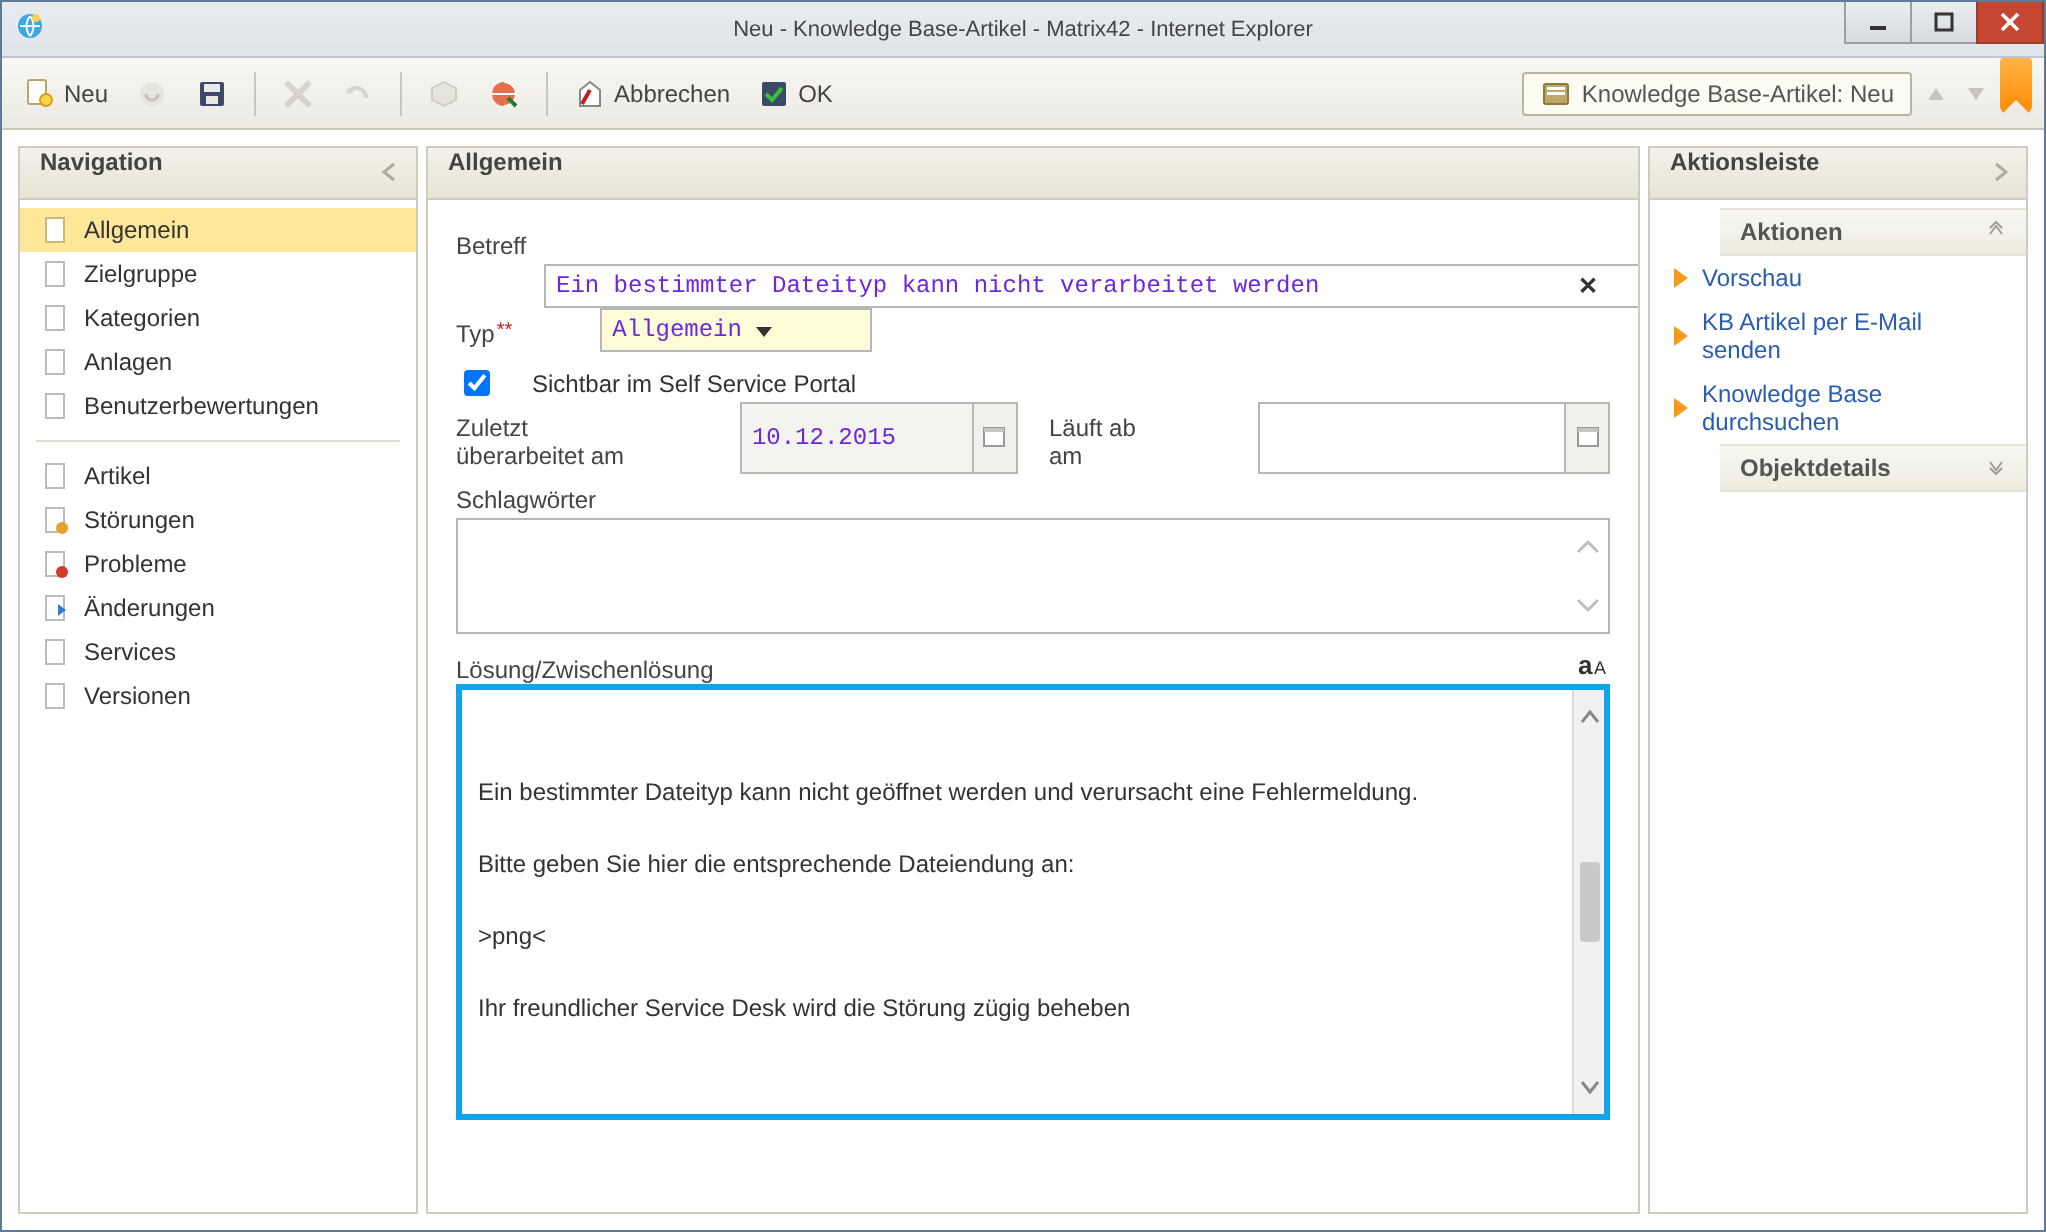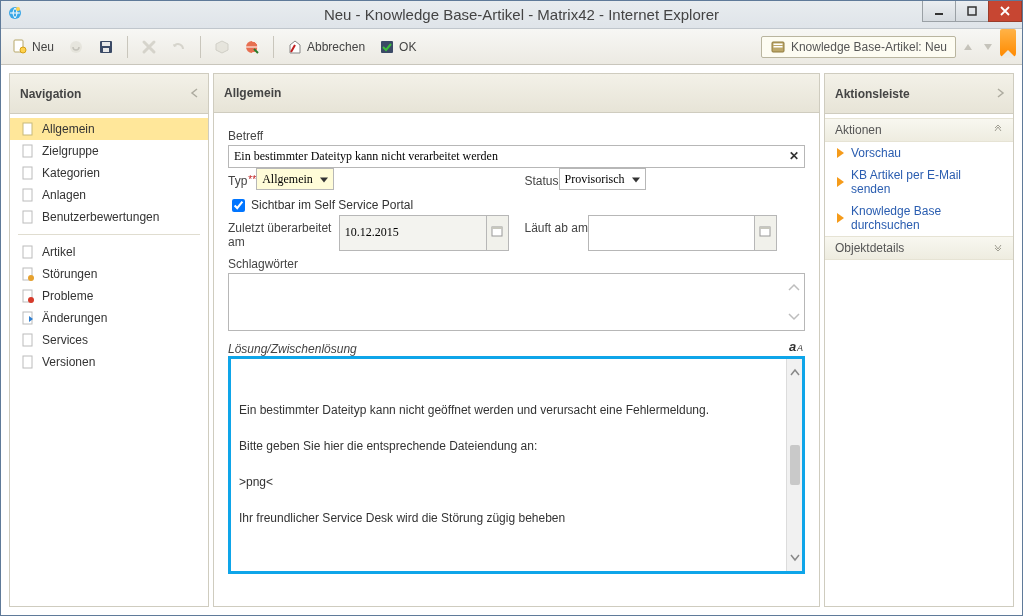--- a/index.html
+++ b/index.html
@@ -22,22 +22,21 @@
     align-items: center;
     border-bottom: 1px solid #c0c6cc;
     position: relative;
   }
   .titlebar .ie-icon { margin: 0 6px; }
   .titlebar .title-text {
     position: absolute;
     left: 50%;
     transform: translateX(-50%);
     color: #444;
-    font-size: 15px;
-    margin-left: 10px;
+    font-size: 11px;
   }
   .win-btns { position: absolute; right: 0; top: -1px; display: flex; height: 22px; }
   .win-btn {
     width: 34px; height: 22px;
     border: 1px solid #9aa0a5; border-top: none;
     display: flex; align-items: center; justify-content: center;
     background: linear-gradient(#eceff2, #d6dbe0);
     margin-left: -1px;
   }
   .win-btn.close { background: #c74632; color: #fff; border-color: #9a3c2a; }
@@ -71,24 +70,24 @@
     color: #555;
   }
   .arrow-btn { width: 16px; height: 20px; display:flex; align-items:center; justify-content:center; opacity:.5; }
   .bookmark-strip { width: 16px; height: 28px; background: linear-gradient(#ffb347,#ff8a00); border-radius: 2px 2px 4px 4px; position:relative; }
   .bookmark-strip::after{ content:""; position:absolute; bottom:-1px; left:0; border-left:8px solid transparent; border-right:8px solid transparent; border-bottom:8px solid #eceae3; }
 
   
   .workspace { display: flex; height: calc(616px - 28px - 36px - 2px); background: #fff; }
   .pane { display: flex; flex-direction: column; }
   .pane-header {
-    height: 40px;
+    height: 26px;
     background: linear-gradient(#f3f1e8, #e7e4d7);
     border-bottom: 1px solid #cfccbf;
-    display: flex; align-items: center;
+    display: flex; 
     padding: 0 10px;
     font-weight: 600;
     color: #444;
     position: relative;
   }
   .pane-header .chev {
     position: absolute; right: 8px; top: 50%; transform: translateY(-50%);
     opacity: .55;
   }
   .nav-pane { width: 200px; border-right: 1px solid #cfccbf; margin: 8px 4px 8px 8px; border:1px solid #cfccbf; }
@@ -104,51 +103,52 @@
   .nav-item.selected { background: #ffe79a; font-weight: 400; }
   .nav-divider { height: 1px; background: #e0ddd0; margin: 6px 8px; }
 
   .center-body { padding: 10px 14px; overflow: auto; height: calc(100% - 26px); }
   .field-label { color: #444; margin-top: 6px; margin-bottom: 2px; display:block; }
   .req::after { content:"**"; color:#c02020; font-size:10px; vertical-align: top; margin-left:1px;}
   .row { display: flex; gap: 16px; }
   .col { flex: 1; display:flex; flex-direction:row; }
   input[type=text], select, textarea, .date-input input {
     width: 100%;
-    font-family: Liberation Serif, serif; font-size: 12px;
+    font-family: Liberation Mono, monospace; font-size: 12px;
     padding: 3px 5px;
     border: 1px solid #b7b7b7;
     background: #fff;
-    color: #000000;
+    color: #6d28d9;
+    margin-left: 44px;
   }
   .highlight-input { background: #fffcd8 !important; }
   .betreff-wrap { position: relative; }
   .betreff-wrap .clear-x { position:absolute; right:6px; top:50%; transform:translateY(-50%); font-weight:bold; color:#333; cursor:pointer; }
-  .checkbox-row { display:flex; align-items:center; gap:3px; margin-top:6px; }
+  .checkbox-row { display:flex; align-items:center; gap:18px; margin-top:6px; }
   .date-input { display:flex; }
   .date-input input { flex:1; }
   .date-btn { width:22px; border:1px solid #b7b7b7; border-left:none; background:#f1f1eb; display:flex; align-items:center; justify-content:center; }
   .tagbox {
     border:1px solid #b7b7b7; height:58px; position:relative; background:#fff;
   }
   .tagbox .spin { position:absolute; right:4px; top:6px; display:flex; flex-direction:column; gap:16px; opacity:.55;}
-  .solution-header { display:flex; align-items:flex-end; justify-content:space-between; margin-top:8px;font-style:italic;}
+  .solution-header { display:flex; align-items:flex-end; justify-content:space-between; margin-top:8px;}
   .solution-box {
     height: 218px; border:3px solid #0ea5e9; position:relative; background:#fff;
     padding: 6px 18px 6px 8px; overflow:hidden; white-space:pre-wrap; color:#333; line-height:1.5;
   }
   .vscroll { position:absolute; right:0; top:0; bottom:0; width:16px; background:#f1f1f1; border-left:1px solid #dcdcdc; display:flex; flex-direction:column; align-items:center; justify-content:space-between; padding:4px 0;}
   .vscroll .thumb { background:#c9c9c9; width:10px; height:40px; border-radius:2px; }
 
   .right-body { padding: 4px 0; }
   .section-h {
     background: linear-gradient(#f8f7f0,#eeece0);
     border-top:1px solid #e6e3d4; border-bottom:1px solid #e6e3d4;
-    padding: 4px 10px; font-weight:400; color:#555;
-    display:flex; align-items:flex-end; justify-content:space-between;
+    padding: 4px 10px; font-weight:700; color:#555;
+    display:flex; align-items:flex-end; justify-content:space-between;margin-left:35px;
   }
   .action-link {
     display:flex; align-items:center; gap:7px;
     padding: 4px 12px;
     color: #2a5db0;
   }
   .action-link .tri {
     width:0;height:0;border-top:5px solid transparent;border-bottom:5px solid transparent;border-left:7px solid #f59b1a;
   }
   .ico { width:16px; height:16px; display:inline-block; flex:none; }
@@ -370,28 +370,20 @@
         <input type="text" value="Ein bestimmter Dateityp kann nicht verarbeitet werden" style="">
         <span class="clear-x">✕</span>
       </div>
 
       <div class="row">
         <div class="col">
           <label class="field-label req">Typ</label>
           <div class="select-wrap">
             <select class="highlight-input">
               <option>Allgemein</option>
-            </select>
-          </div>
-        </div>
-        <div class="col">
-          <label class="field-label">Status</label>
-          <div class="select-wrap">
-            <select>
-              <option>Provisorisch</option>
             </select>
           </div>
         </div>
       </div>
 
       <div class="checkbox-row">
         <input type="checkbox" checked="" style="">
         <span>Sichtbar im Self Service Portal</span>
       </div>
 

